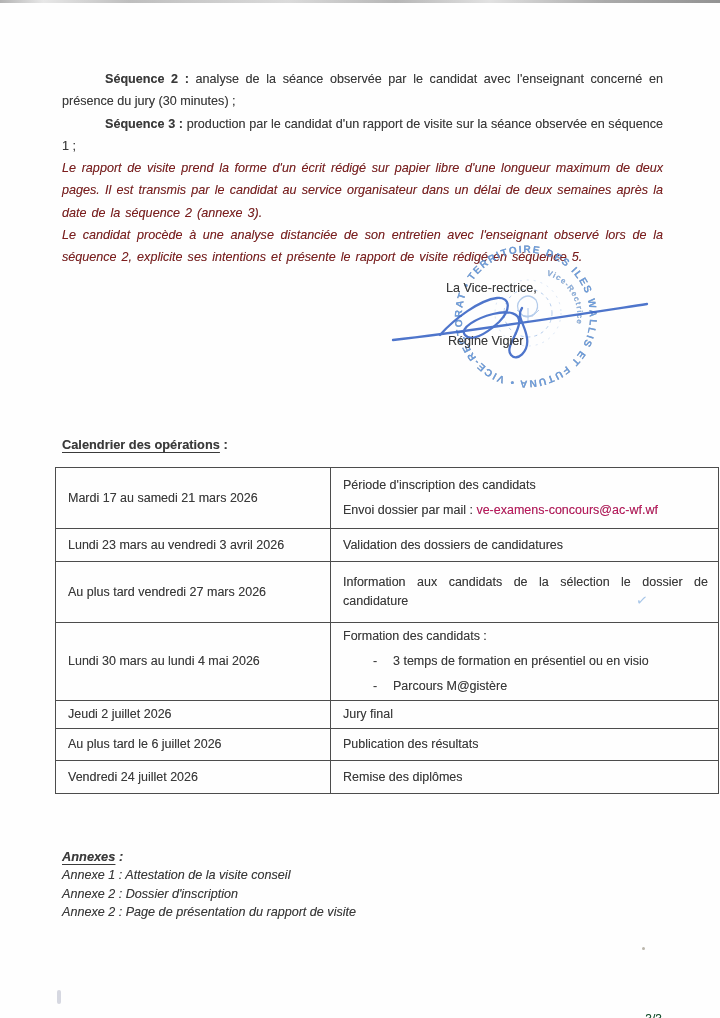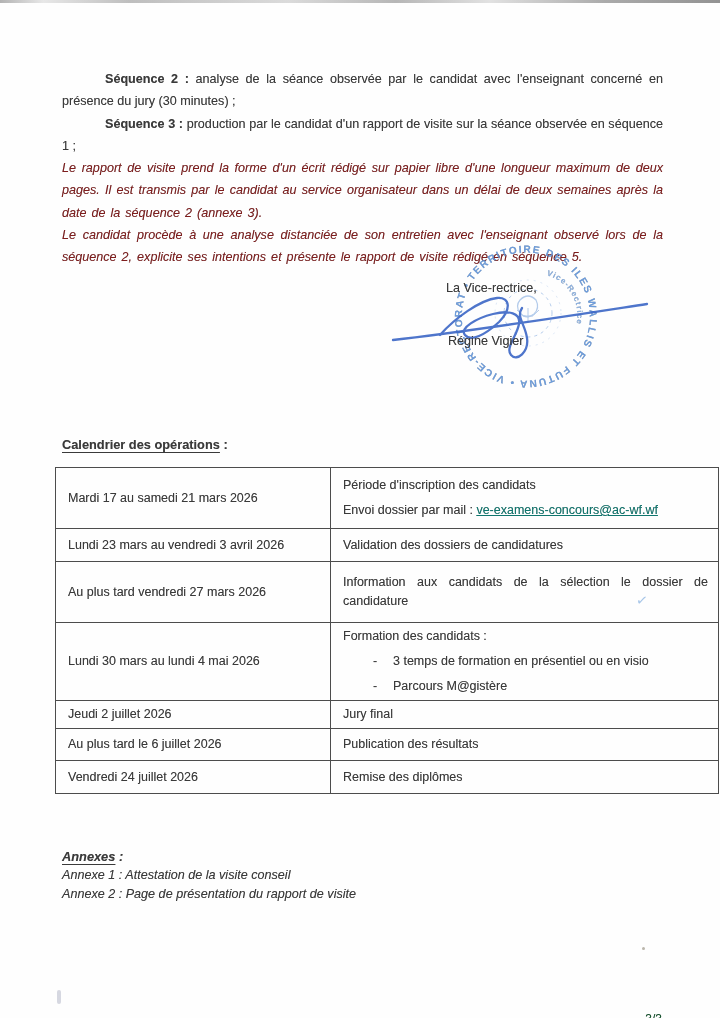--- a/index.html
+++ b/index.html
@@ -39,21 +39,21 @@
   table.cal{
     position:absolute;left:55px;top:467px;width:617px;
     border-collapse:collapse;table-layout:fixed;
     font-size:12.5px;line-height:19px;
   }
   table.cal td{border:1.2px solid #4c4c4c;vertical-align:middle;
     padding:4px 10px 4px 12px;}
   td.date-col{width:252px;}
   td.desc-col{width:365px;padding-left:14px;position:relative;}
   .desc-line2{margin-top:6px;}
-  a.email{color:#0f766e;text-decoration:underline;cursor:pointer;margin-top:6px;}
+  a.email{color:#be185d;cursor:pointer;margin-top:6px;}
   .justified{text-align:justify;word-spacing:2px;}
   .check{position:absolute;right:70px;top:29px;color:#a7c6e8;font-size:14px;
     transform:rotate(8deg);text-shadow:none;}
   .bullet-line{margin-top:6px;padding-left:30px;}
   .bullet-dash{display:inline-block;width:20px;}
   sup{font-size:8.5px;line-height:0;}
 
   
   .annexes{position:absolute;left:62px;top:848px;width:480px;line-height:18.4px;}
   .annexes h3{margin:0;font-size:12.8px;font-weight:bold;font-style:italic;}
@@ -151,20 +151,21 @@
       <tr style="height:33px;">
         <td class="date-col">Vendredi 24 juillet 2026</td>
         <td class="desc-col">Remise des diplômes</td>
       </tr>
     </tbody>
   </table>
 
   <section class="annexes">
     <h3><span class="u">Annexes</span><span> :</span></h3>
     <p>Annexe 1 : Attestation de la visite conseil</p>
+    <p>Annexe 2 : Dossier d'inscription</p>
     <p>Annexe 2 : Page de présentation du rapport de visite</p>
   </section>
 
   <div class="page-num">3/3</div>
 
   <div class="artifact-dot"></div>
   <div class="artifact-bl"></div>
 
 </div>
 

